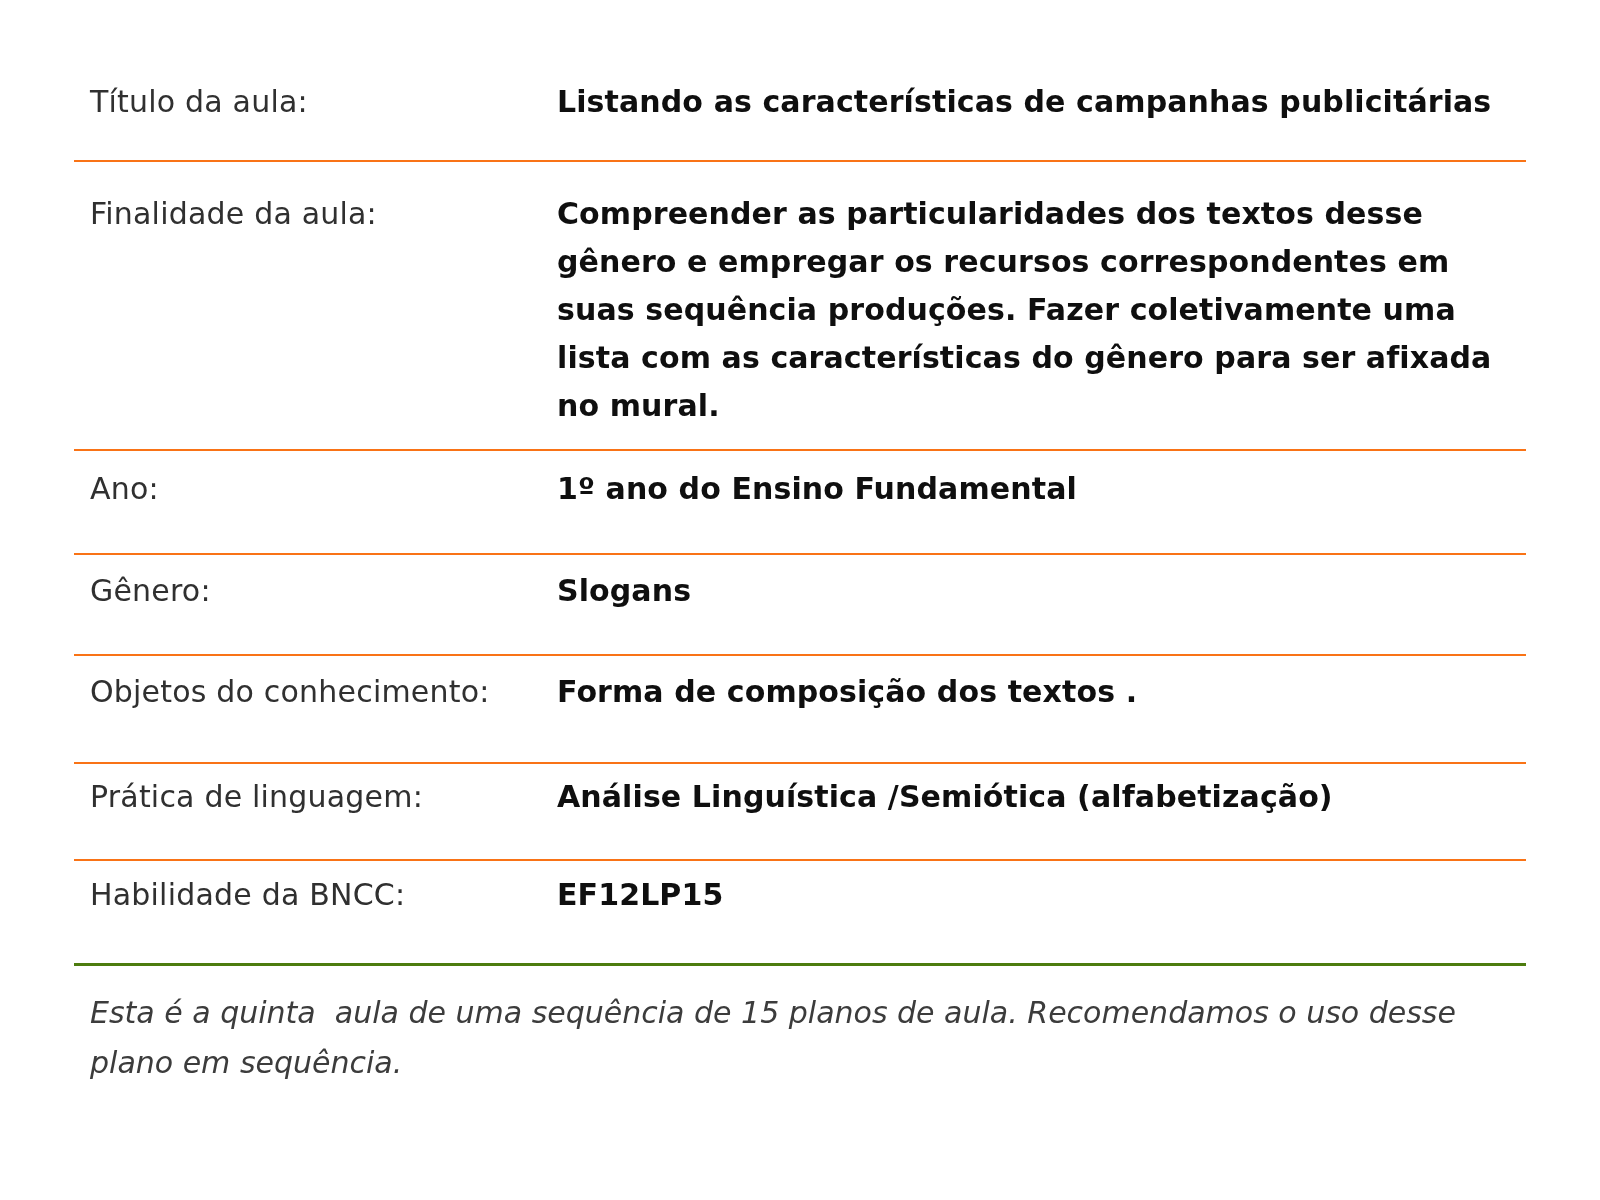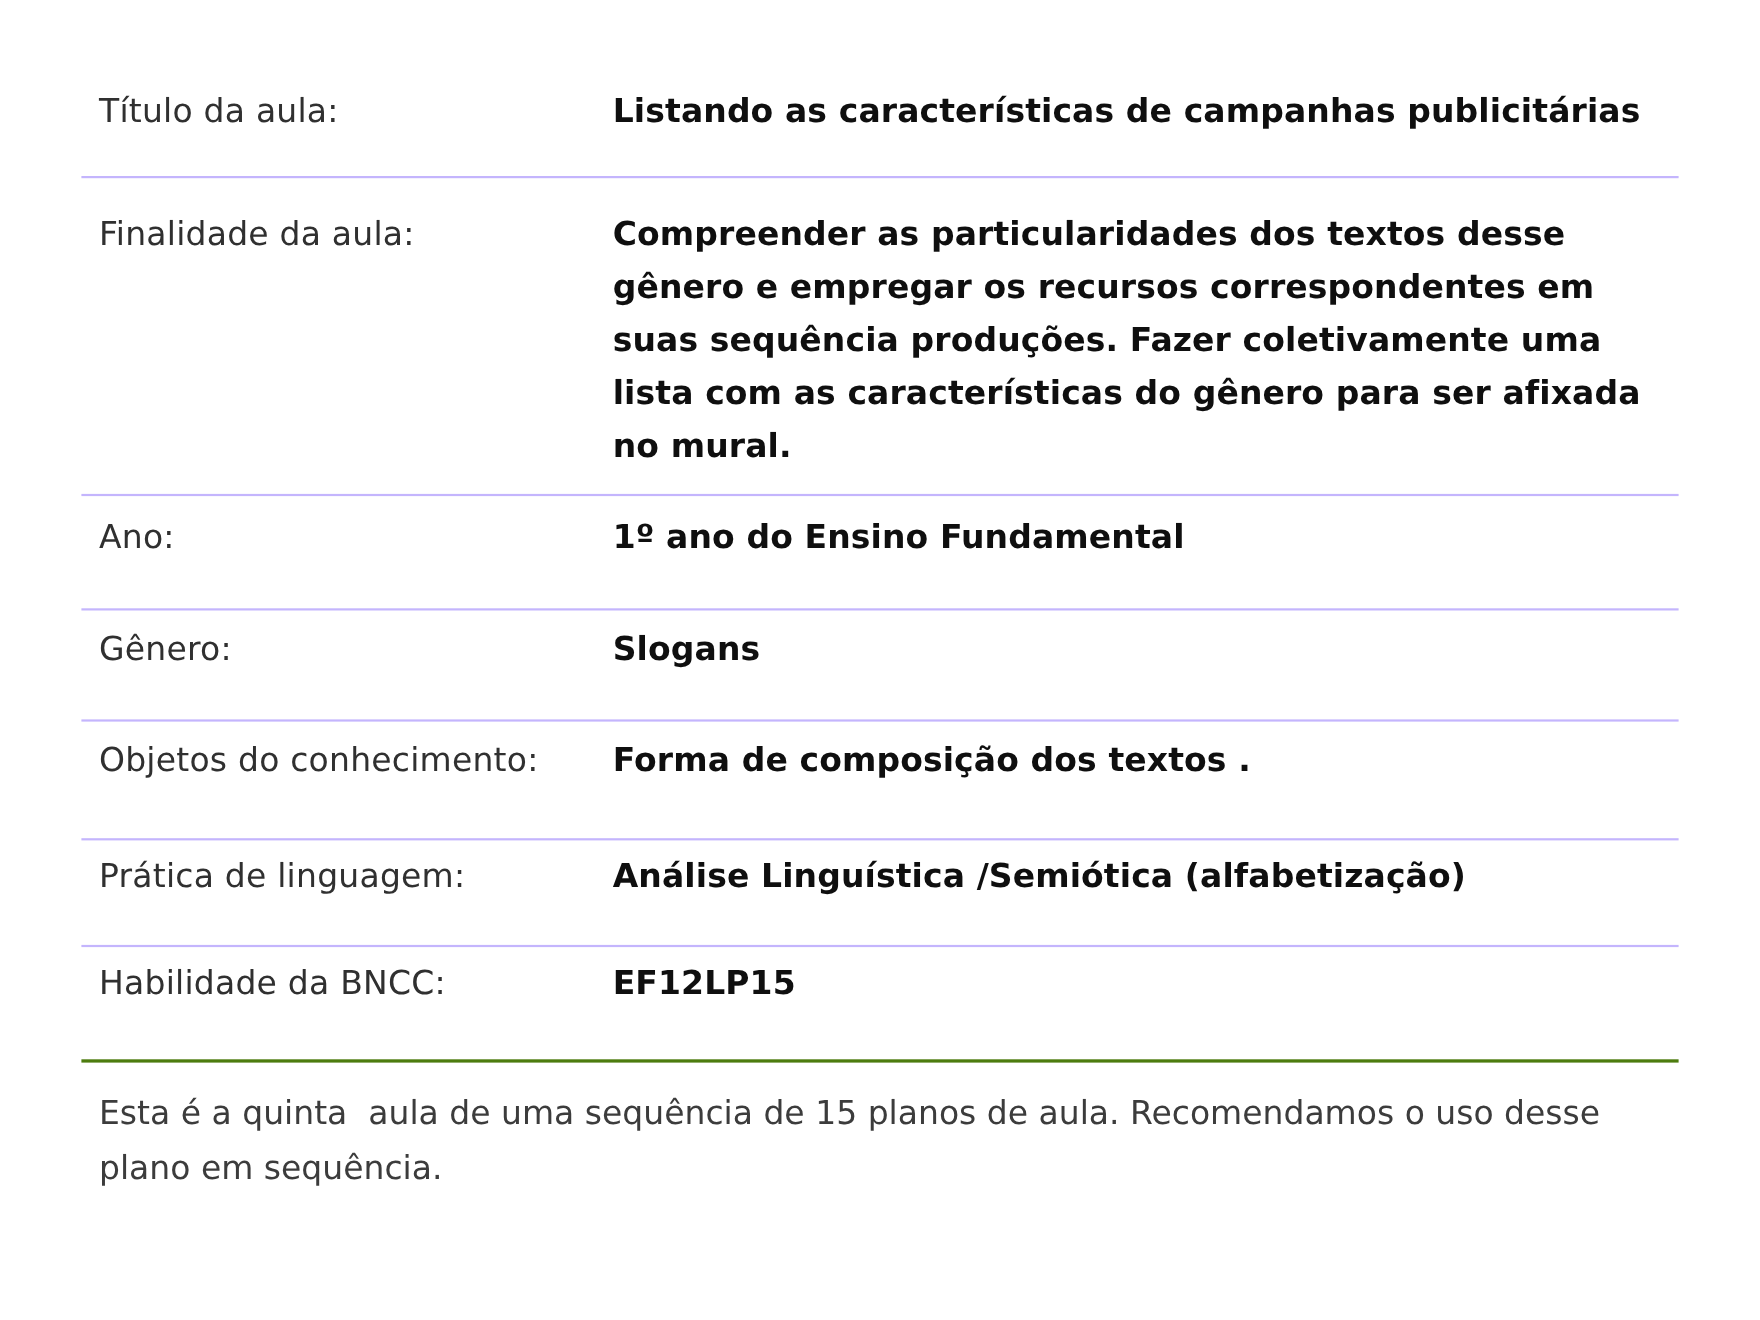--- a/index.html
+++ b/index.html
@@ -18,21 +18,21 @@
     box-sizing: border-box;
     width: 1600px;
     height: 1200px;
     padding: 60px 74px 0 74px;
     background: #ffffff;
   }
   .row {
     display: flex;
     align-items: flex-start;
     padding: 14px 16px 40px 16px;
-    border-bottom: 2px solid #c4b5fd;
+    border-bottom: 2px solid #f97316;
   }
   
   .row:nth-of-type(1) { padding-top: 18px; padding-bottom: 34px; }
   .row:nth-of-type(2) { padding-top: 28px; padding-bottom: 19px; }
   .row:nth-of-type(3) { padding-top: 14px; }
   .row:nth-of-type(4) { padding-top: 12px; padding-bottom: 39px; }
   .row:nth-of-type(5) { padding-top: 12px; padding-bottom: 46px; align-items: flex-end; }
   .row:nth-of-type(6) { padding-top: 9px;  padding-bottom: 38px; }
   .row:nth-of-type(7) { padding-top: 10px; padding-bottom: 44px; border-bottom: 3px solid #4d7c0f; align-items: center; }
   .label {
@@ -48,20 +48,21 @@
     max-width: 940px;
     font-size: 30px;
     line-height: 48px;
     font-weight: 700;
     color: #0f0f0f;
     letter-spacing: 0.1px;
     white-space: pre-wrap;
   }
   .footer {
     padding: 22px 16px 0 16px;
+    font-style: italic;
   }
   .footer-text {
     max-width: 1370px;
     font-size: 30px;
     line-height: 50px;
     font-weight: 400;
     color: #3c3c3c;
     white-space: pre-wrap;
   }
 </style>

